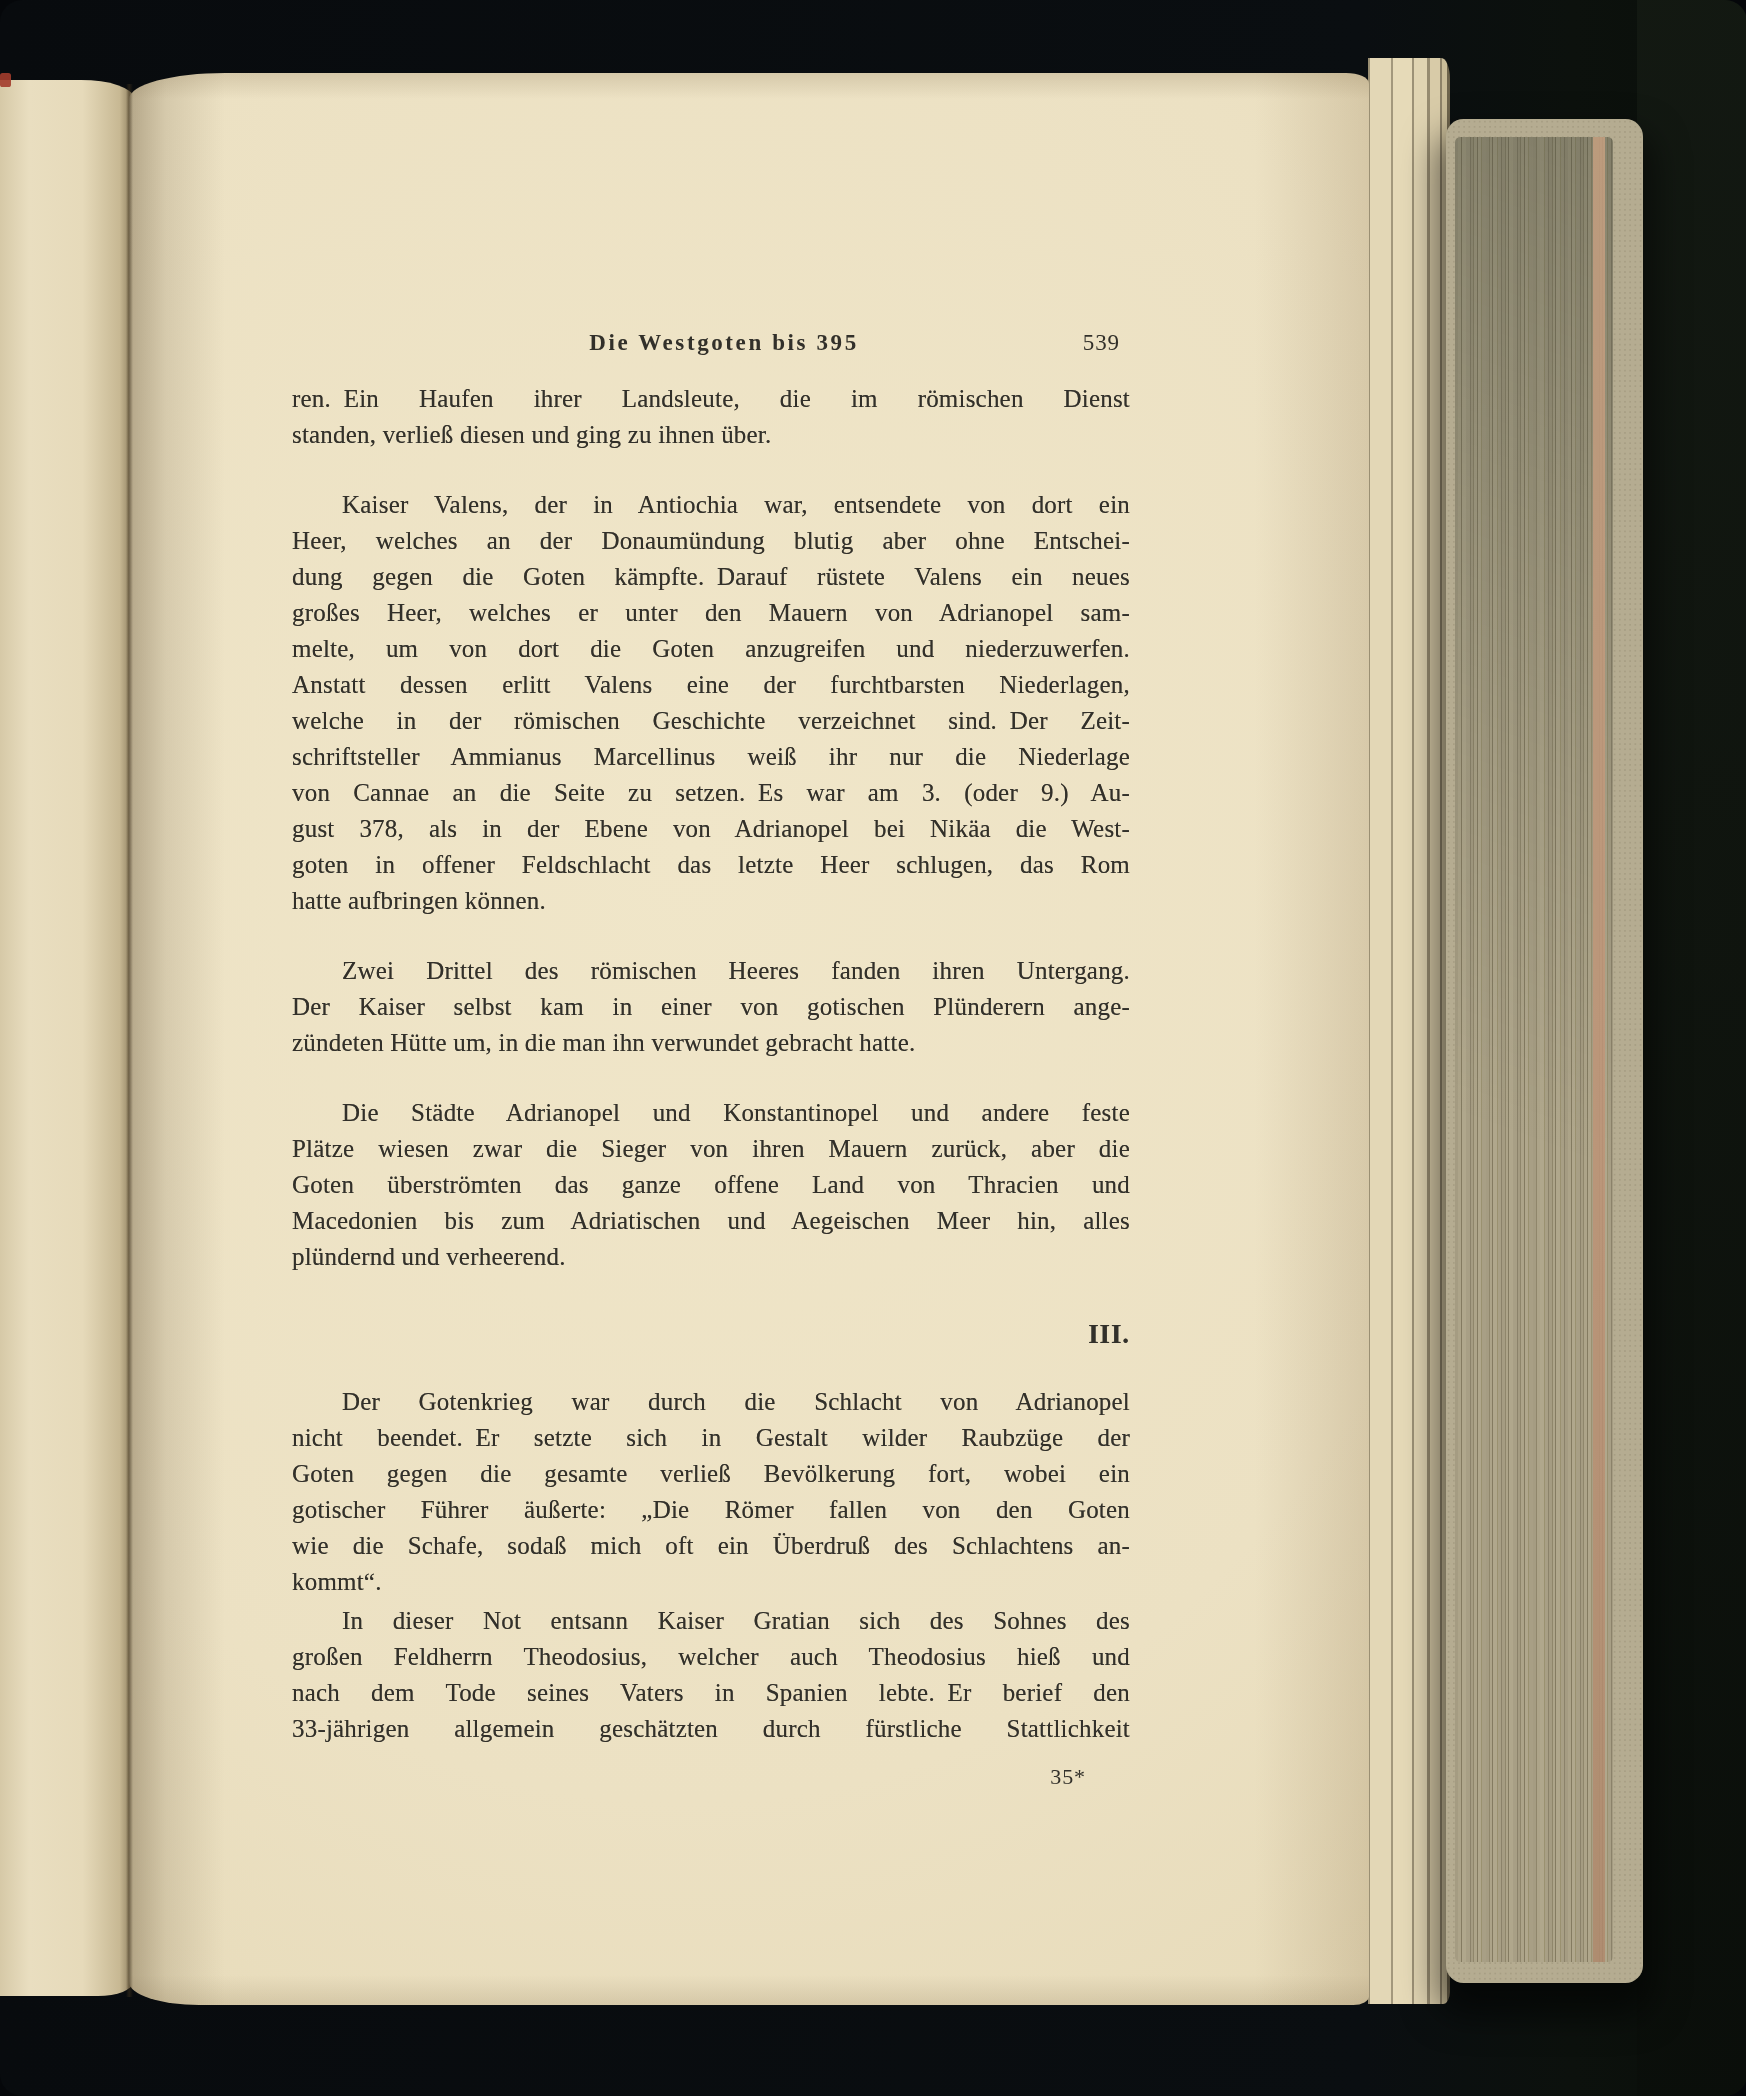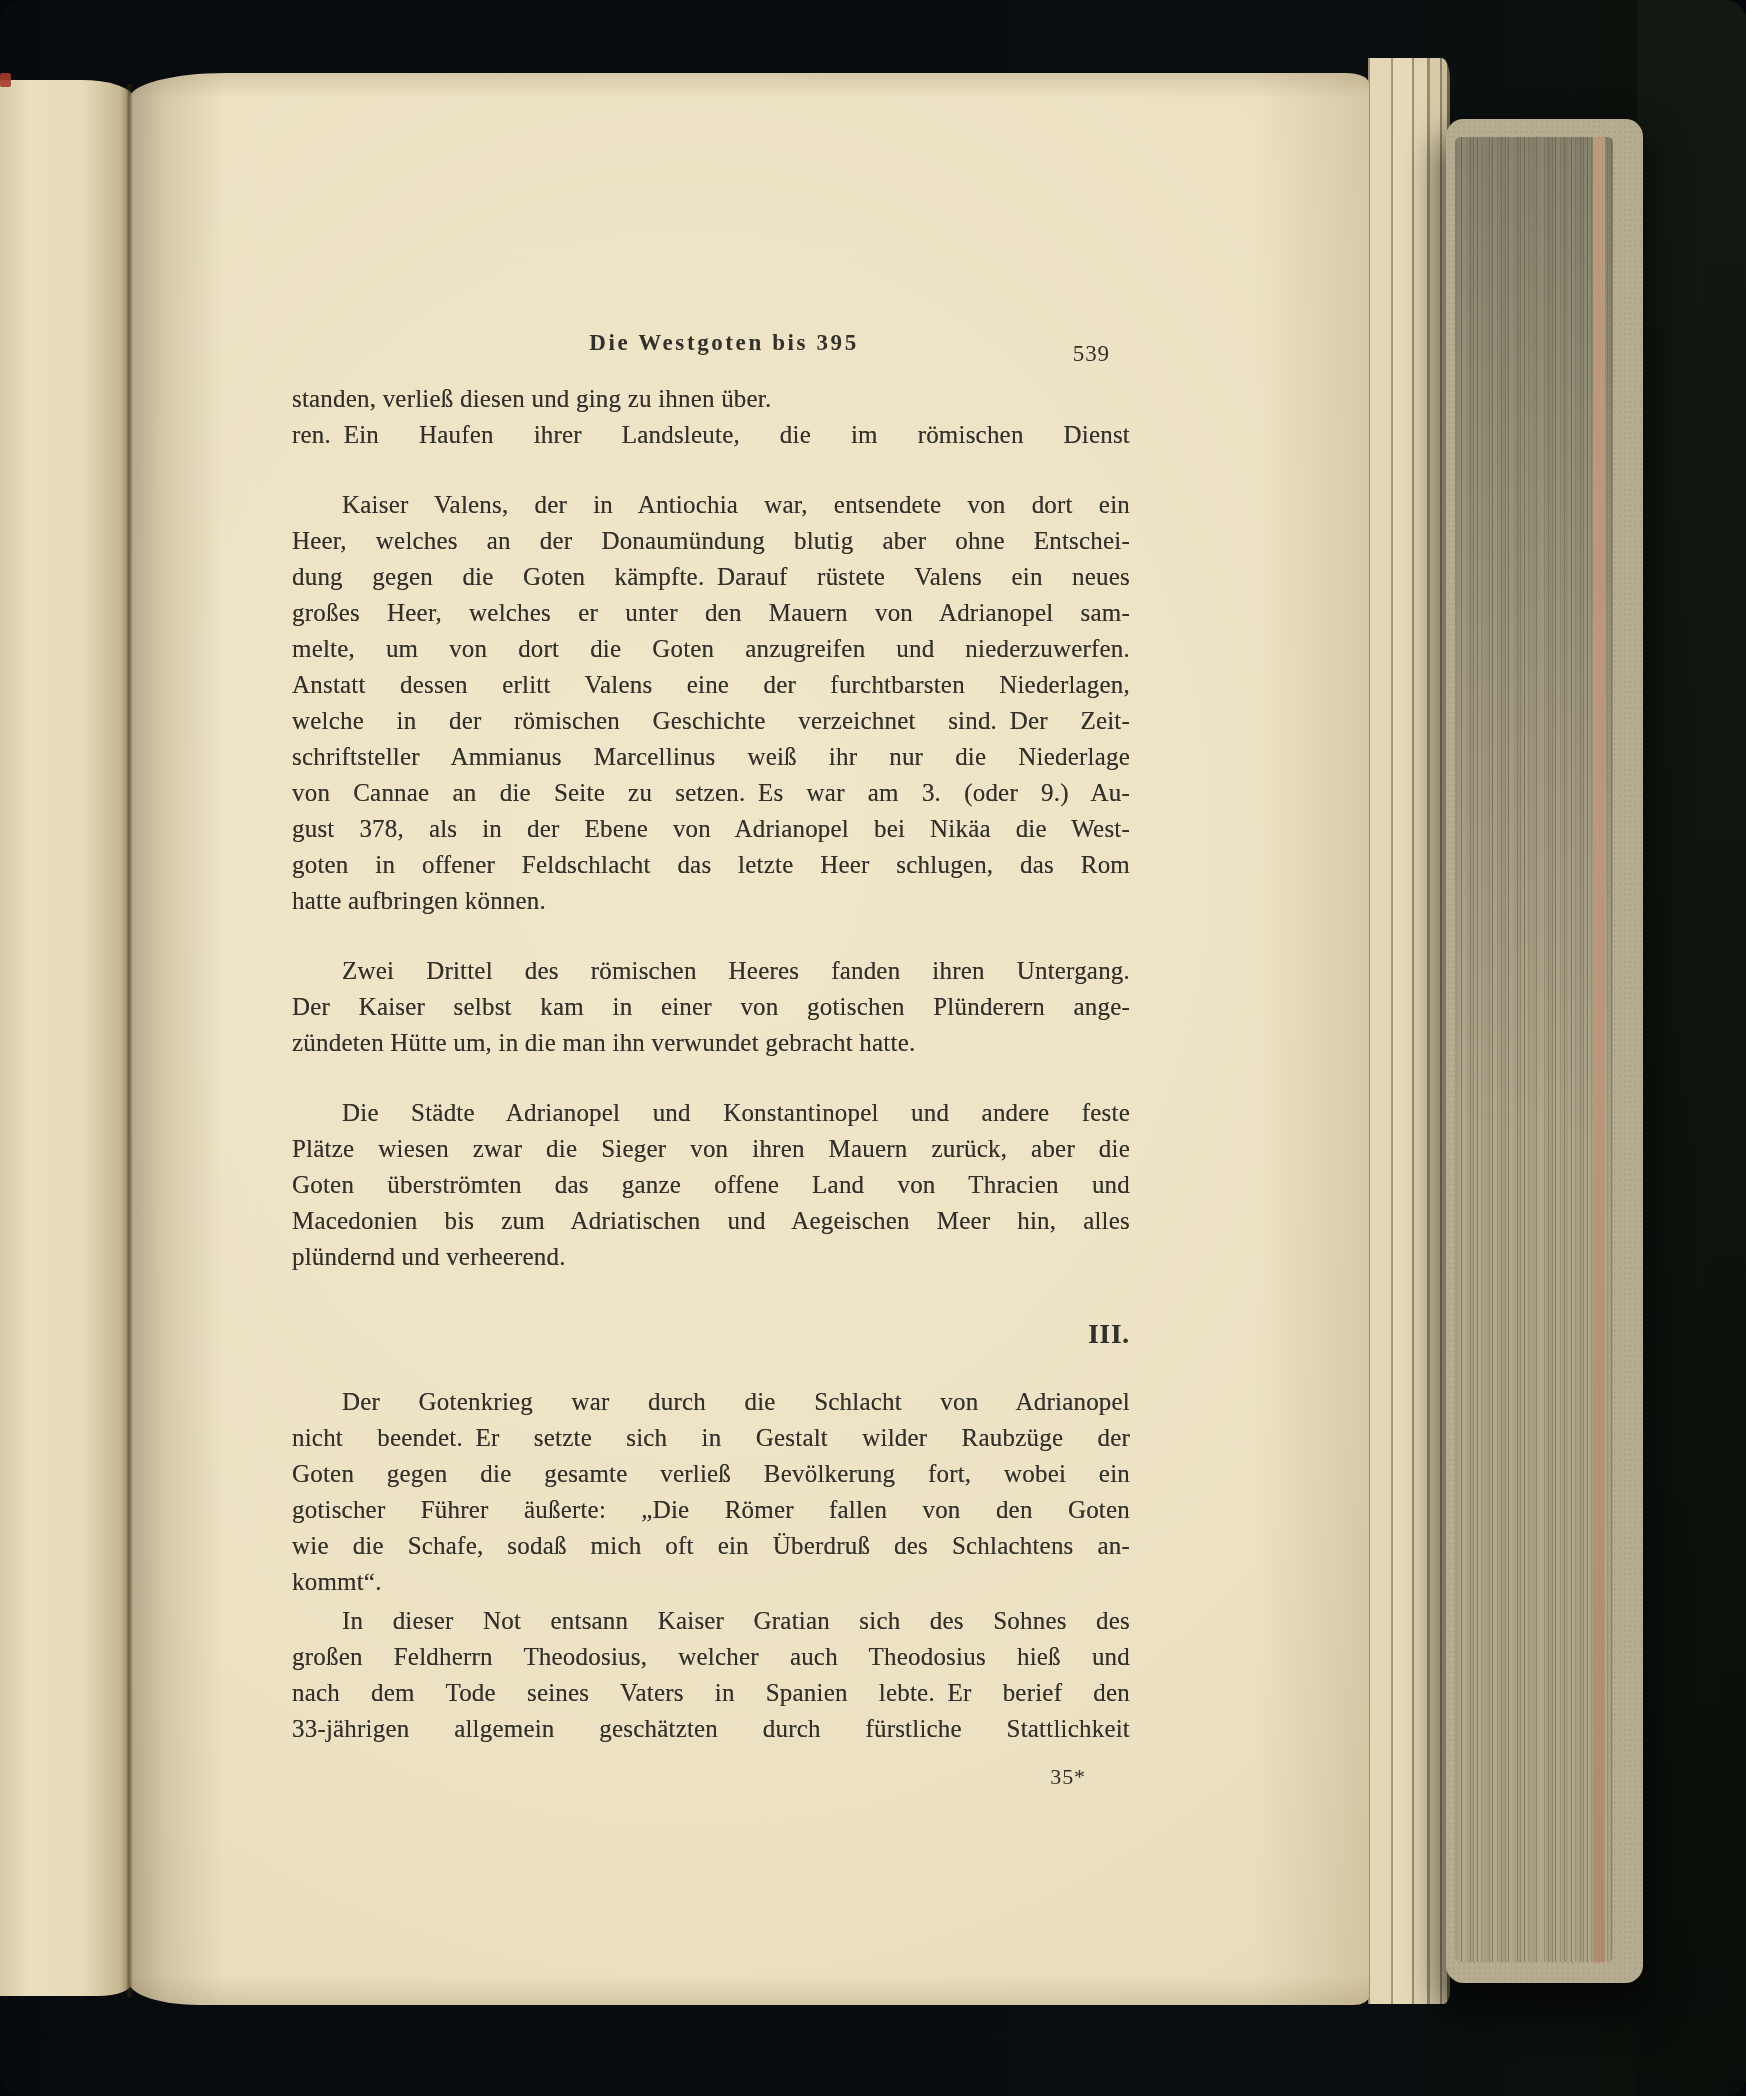--- a/index.html
+++ b/index.html
@@ -86,21 +86,21 @@
   
   .page-content{
     position:absolute;left:163px;top:255px;width:838px;
     color:var(--ink,#32302a);
   }
   .page-header{position:relative;height:30px;font-size:23px;line-height:30px;}
   .running-title{
     position:absolute;left:50%;transform:translateX(calc(-50% + 13px));
     font-weight:700;letter-spacing:2.6px;white-space:nowrap;
   }
-  .page-number{position:absolute;right:20px;letter-spacing:0.9px;margin-top:11px;}
+  .page-number{position:absolute;right:10px;letter-spacing:0.9px;}
   .paragraph{margin-top:34px;}
   .paragraph.first{margin-top:23px;}
   .paragraph.tight{margin-top:2.6px;}
   .line{
     font-size:25px;line-height:36px;height:36px;overflow:hidden;
     text-align:justify;letter-spacing:0.2px;
     text-shadow:0 0 0.4px rgba(40,38,32,.55);
   }
   .line.full{text-align-last:justify;}
   .line.indent{text-indent:50px;}
@@ -127,22 +127,22 @@
     <div class="pink-strip"></div>
   </div>
   <div class="main-page">
     <div class="page-content">
       <div class="page-header">
         <span class="running-title">Die Westgoten bis 395</span>
         <span class="page-number">539</span>
       </div>
       <div id="text-flow">
           <div class="paragraph first">
+            <div class="line full">ren. Ein Haufen ihrer Landsleute, die im römischen Dienst</div>
             <div class="line">standen, verließ diesen und ging zu ihnen über.</div>
-            <div class="line full">ren. Ein Haufen ihrer Landsleute, die im römischen Dienst</div>
           </div>
           <div class="paragraph">
             <div class="line full indent">Kaiser Valens, der in Antiochia war, entsendete von dort ein</div>
             <div class="line full">Heer, welches an der Donaumündung blutig aber ohne Entschei-</div>
             <div class="line full">dung gegen die Goten kämpfte. Darauf rüstete Valens ein neues</div>
             <div class="line full">großes Heer, welches er unter den Mauern von Adrianopel sam-</div>
             <div class="line full">melte, um von dort die Goten anzugreifen und niederzuwerfen.</div>
             <div class="line full">Anstatt dessen erlitt Valens eine der furchtbarsten Niederlagen,</div>
             <div class="line full">welche in der römischen Geschichte verzeichnet sind. Der Zeit-</div>
             <div class="line full">schriftsteller Ammianus Marcellinus weiß ihr nur die Niederlage</div>

